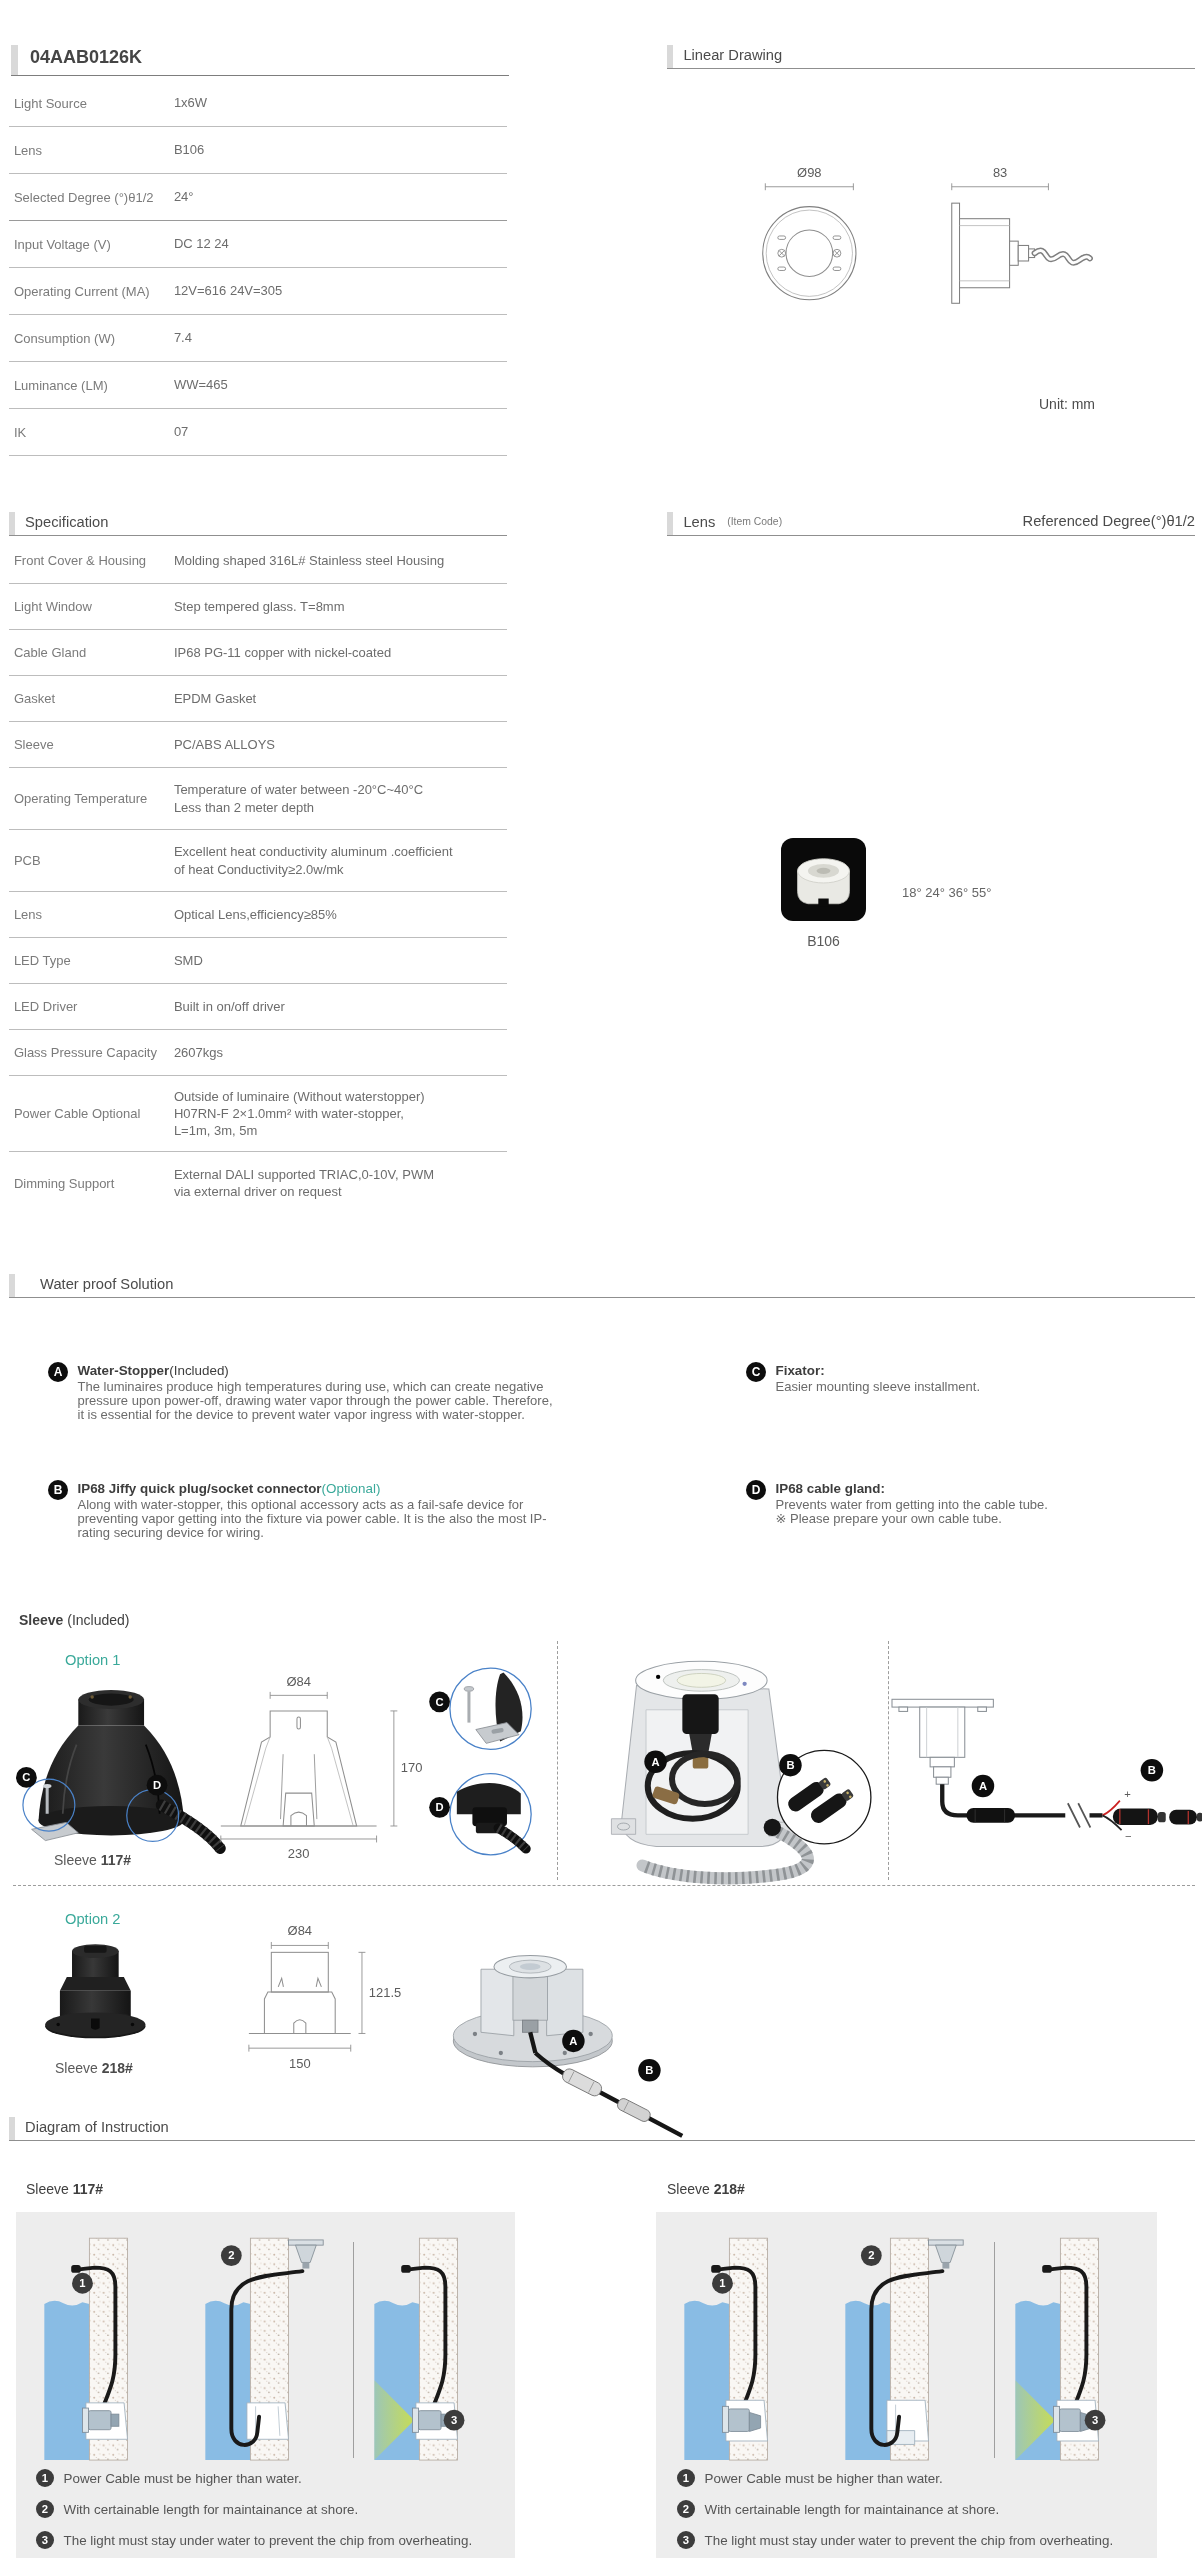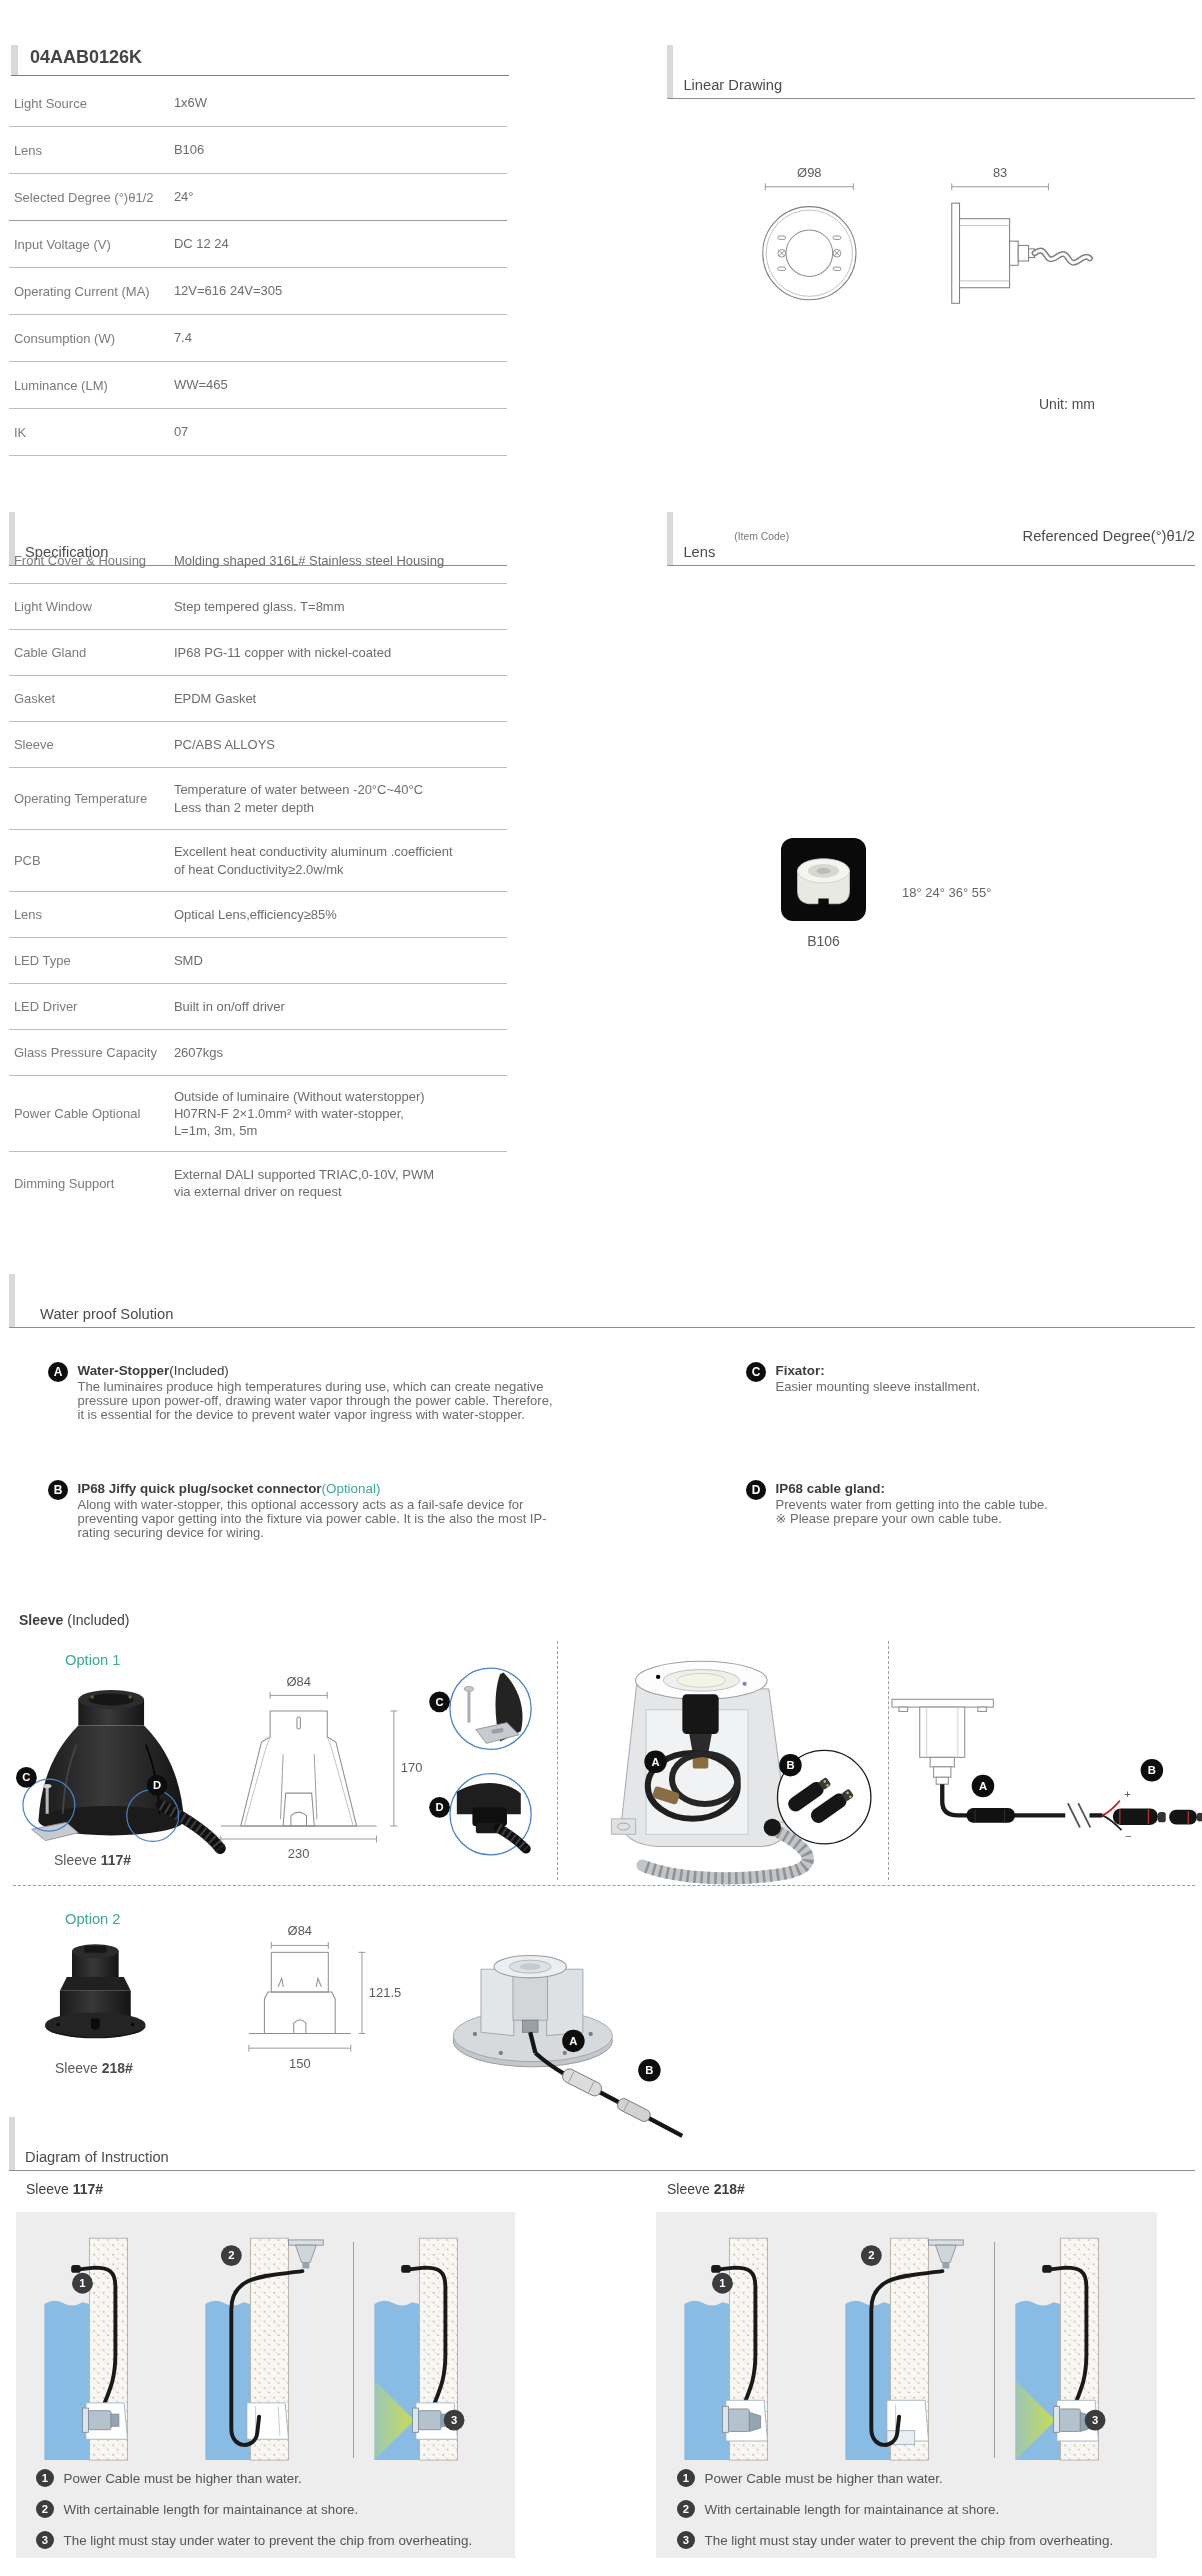--- a/index.html
+++ b/index.html
@@ -2,22 +2,22 @@
 <html style="font-size:14px"><head>
 <meta charset="utf-8">
 <style>
   html,body{margin:0;padding:0;background:#fff;}
   body{font-family:"Liberation Sans","DejaVu Sans",sans-serif;color:#555;}
   #page{position:relative;width:1202px;height:2576px;background:#fff;overflow:hidden;}
 
   
   .sec-head{position:absolute;display:flex;align-items:center;border-bottom:0.9px solid #8f8f8f;}
   .sec-head .bar{width:6px;align-self:stretch;background:#d9d9d9;margin-right:10.4px;}
-  .sec-head .t{font-size:14.7px;color:#4b4b4b;padding-bottom:5.2px;padding-top:1.7px;margin-top:30px;}
-  .sec-head .sub{font-size:10.4px;color:#7a7a7a;margin-left:19px;padding-bottom:3.5px;}
+  .sec-head .t{font-size:14.7px;color:#4b4b4b;padding-bottom:5.2px;padding-top:1.7px;}
+  .sec-head .sub{font-size:10.4px;color:#7a7a7a;margin-left:12px;padding-bottom:3.5px;}
   .sec-head .right{margin-left:auto;font-size:14.7px;color:#4b4b4b;padding-bottom:5.2px;}
 
   
   #prod-head{position:absolute;left:11px;top:45px;width:498px;display:flex;align-items:center;border-bottom:1.7px solid #7d7d7d;}
   #prod-head .bar{width:7px;align-self:stretch;background:#d9d9d9;margin-right:12px;}
   #prod-head .code{font-size:18px;font-weight:bold;color:#454545;padding-bottom:7px;padding-top:1.7px;}
 
   
   .kv{position:absolute;width:498px;}
   .kv .row{display:flex;align-items:center;border-bottom:0.9px solid #bdbdbd;box-sizing:border-box;}

